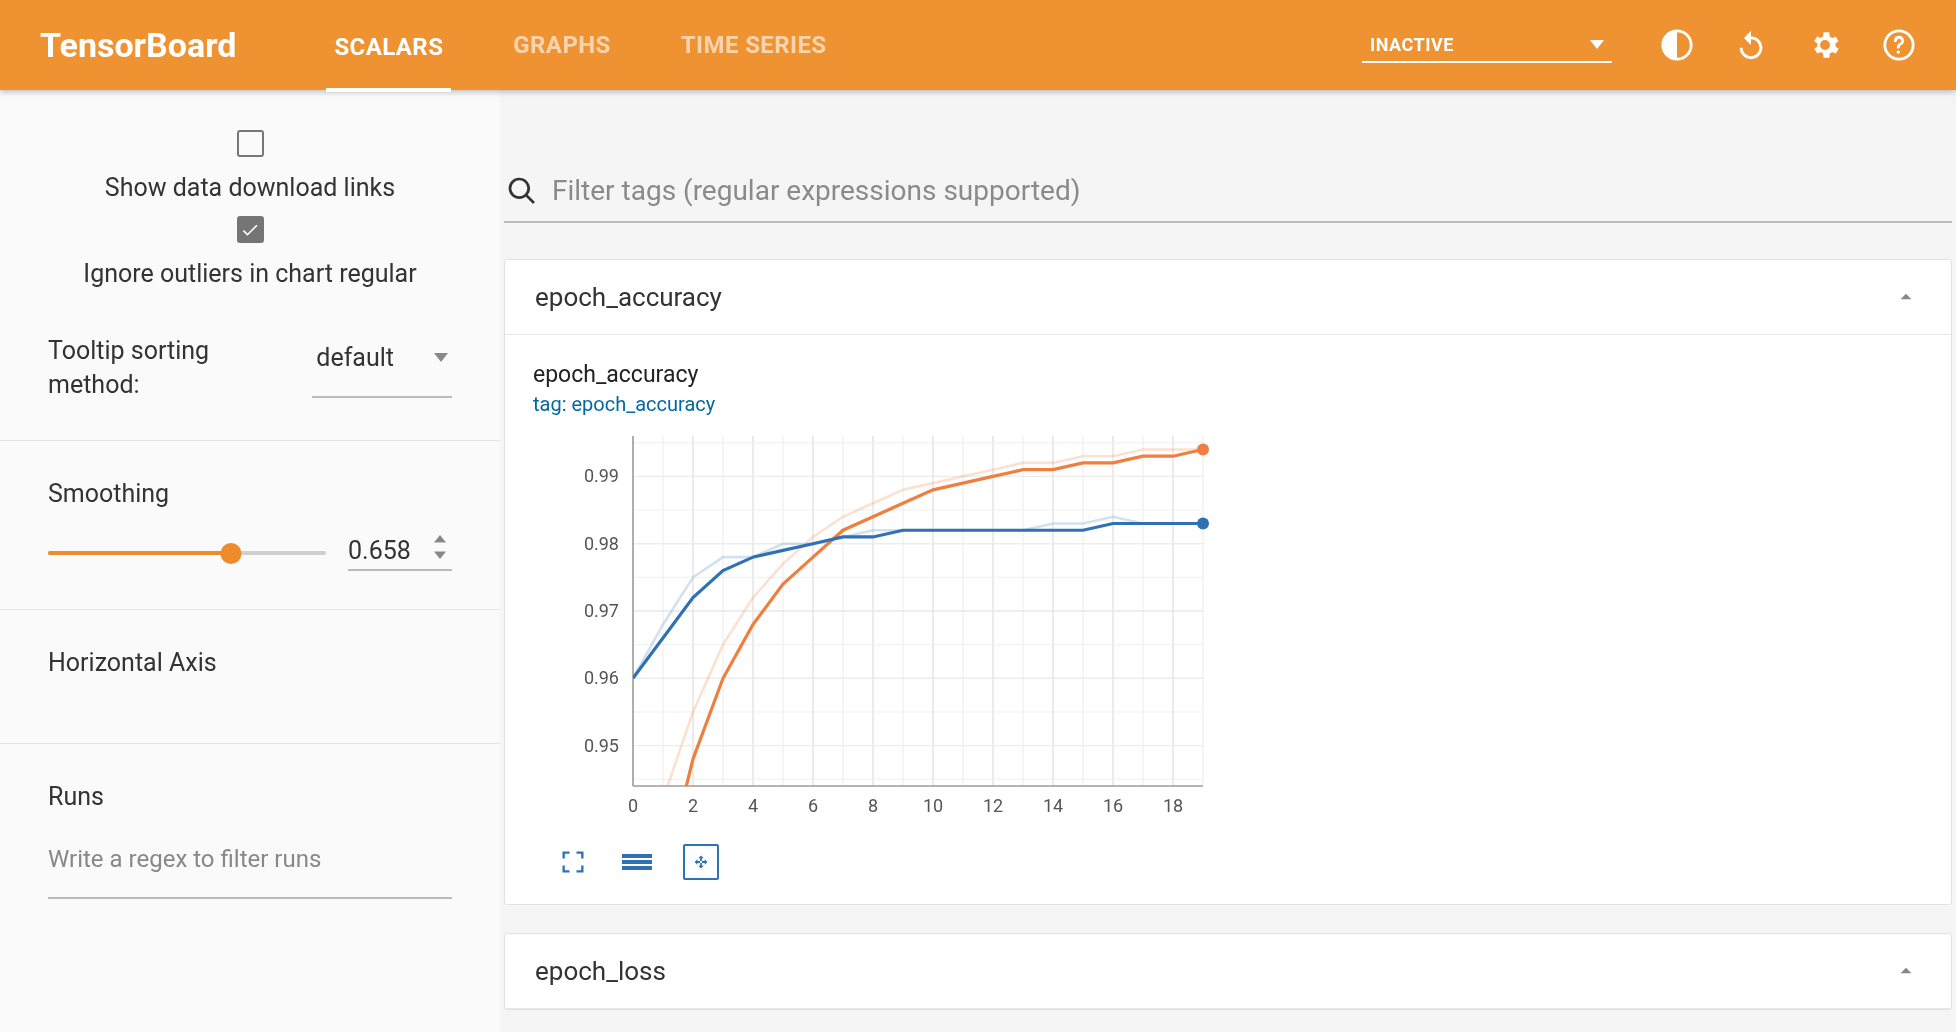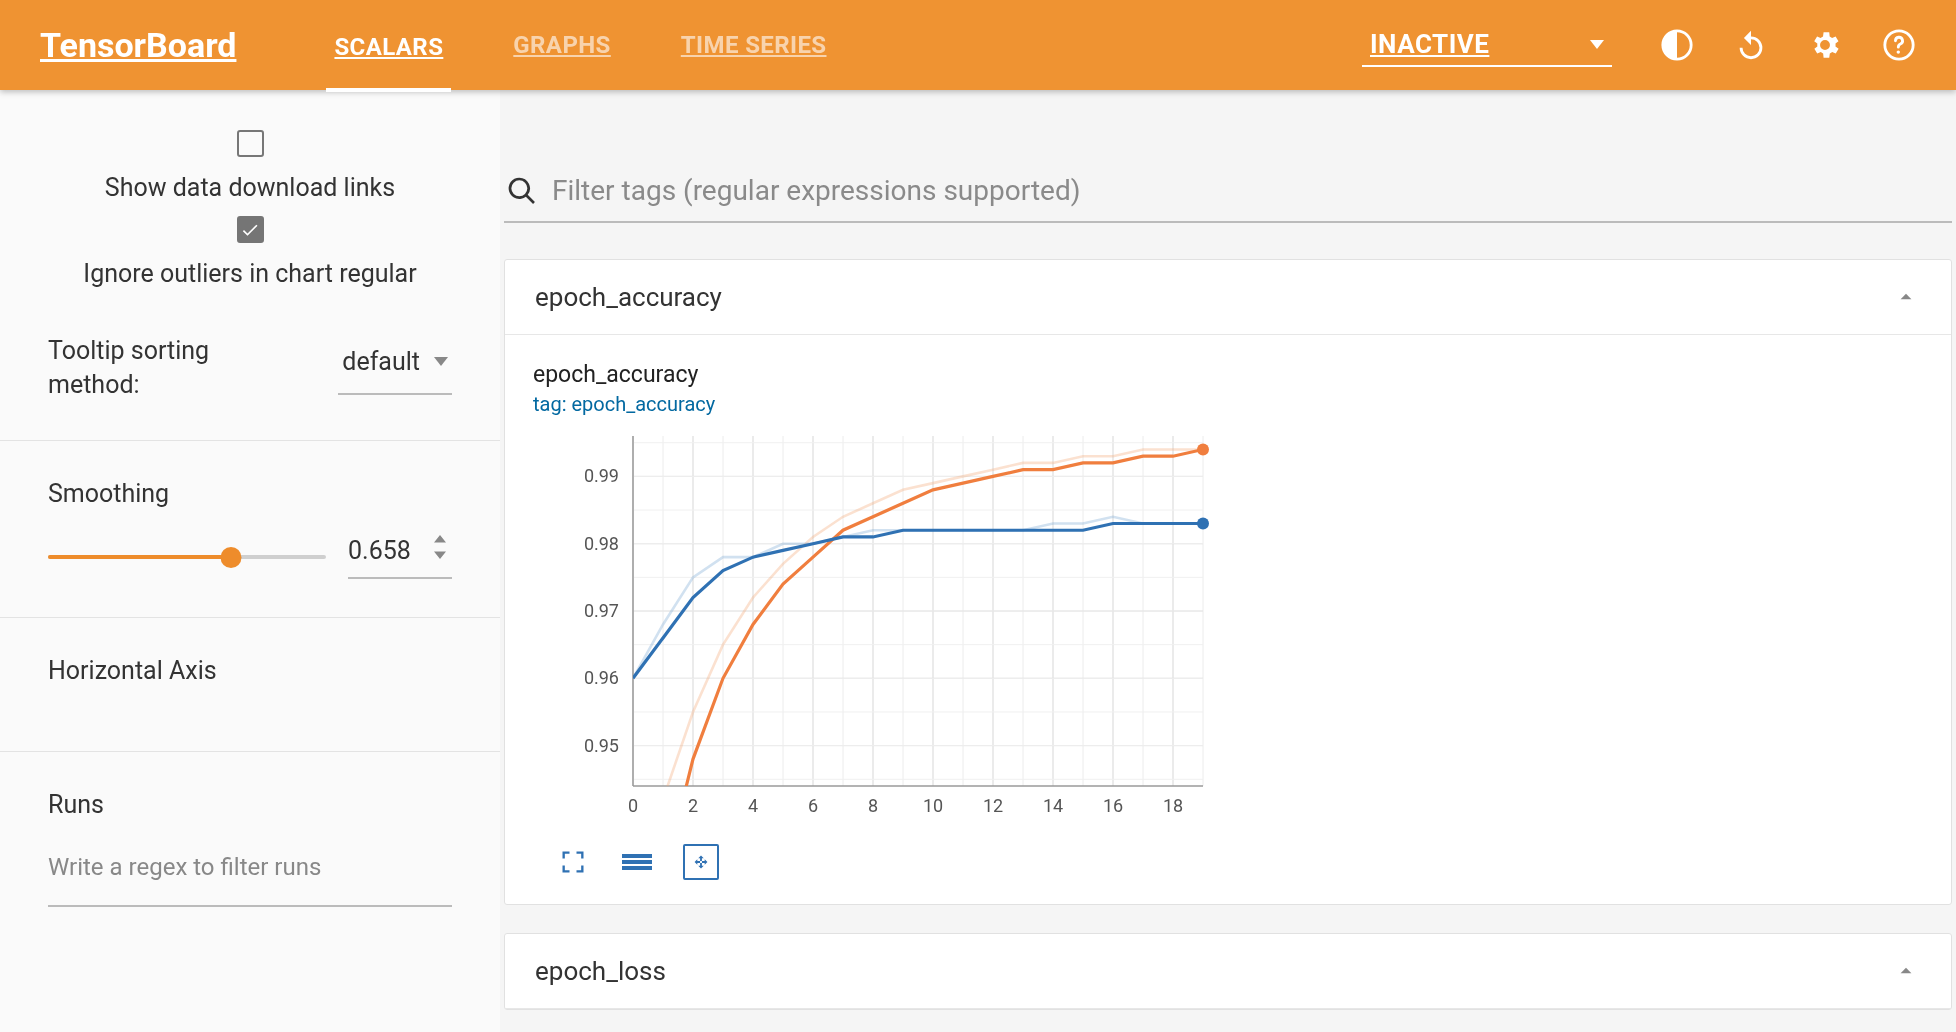--- a/index.html
+++ b/index.html
@@ -1,26 +1,26 @@
 <!DOCTYPE html>
 <html><head>
 <meta charset="utf-8">
 <style>
 * { margin:0; padding:0; box-sizing:border-box; font-family:Roboto,Arial,sans-serif; }
 body { background:#f5f5f5; width:1956px; height:1032px; overflow:hidden; }
 
 
-.header { height:90px; background:#ef9332; display:flex; align-items:center; padding:0 40px; color:#fff; box-shadow:0 2px 6px rgba(0,0,0,.25); position:relative; z-index:10;text-decoration:underline;}
+.header { height:90px; background:#ef9332; display:flex; align-items:center; padding:0 40px; color:#fff; box-shadow:0 2px 6px rgba(0,0,0,.25); position:relative; z-index:10;}
 .logo { font-size:34px; font-weight:700; margin-right:90px; }
 .tabs { display:flex; gap:54px; align-self:stretch; align-items:center; }
 .tab { font-size:24px; font-weight:700; letter-spacing:0.4px; color:#fff; opacity:.6; cursor:pointer; height:100%; display:flex; align-items:center; padding:0 8px; }
 .tab.active { opacity:1; border-bottom:4px solid #fff; margin-bottom:-4px; padding-top:4px;}
 .header .spacer { flex:1; }
 .dropdown { display:flex; align-items:center; gap:34px; border-bottom:2px solid #fff; padding:6px 8px; margin-right:30px; cursor:pointer; min-width:250px; justify-content:space-between;}
-.dropdown span { font-size:26px; font-weight:700; letter-spacing:0.5px; }
+.dropdown span { font-size:18px; font-weight:700; letter-spacing:0.5px; }
 .caret-down { width:0; height:0; border-left:7px solid transparent; border-right:7px solid transparent; border-top:9px solid #fff;}
 .upload-btn { border:2px solid #fff; border-radius:6px; height:54px; padding:0 30px; display:flex; align-items:center; gap:16px; color:#fff; cursor:pointer; margin-right:24px;}
 .upload-btn span { font-size:25px; font-weight:700; letter-spacing:0.5px;}
 .info-icon-circle { width:30px; height:30px; border:2px solid #fff; border-radius:50%; display:flex; align-items:center; justify-content:center; position:relative;}
 .info-icon-circle::before{content:"";position:absolute;top:5px;width:3px;height:3px;background:#fff;border-radius:50%;}
 .info-icon-circle::after{content:"";position:absolute;top:12px;width:3px;height:10px;background:#fff;border-radius:1px;}
 .hdr-icons { display:flex; align-items:center; gap:40px; margin-left:18px; }
 .hdr-icons svg { width:34px; height:34px; fill:#fff; cursor:pointer; }
 
 
@@ -29,32 +29,32 @@
 .main { flex:1; padding:0 0 0 0; overflow:auto;margin-top:42px;}
 
 
 .cb-row { display:flex; align-items:center; gap:16px; margin-bottom:14px;flex-direction:column; }
 .cb { width:27px; height:27px; border:2.5px solid #777; border-radius:3px; display:flex; align-items:center; justify-content:center; cursor:pointer;}
 .cb.checked { background:#757575; border-color:#757575; }
 .cb.checked svg { width:20px; height:20px; fill:#fff;}
 .cb-row label { font-size:25px; color:#333; white-space:nowrap; overflow:hidden;}
 .side-row { display:flex; align-items:center; justify-content:space-between; margin-top:32px;}
 .side-row .lbl { font-size:25px; color:#333; max-width:230px; line-height:1.35;}
-.select { display:flex; align-items:center; gap:14px; border-bottom:2px solid #bbb; padding:6px 4px 17px; cursor:pointer;}
+.select { display:flex; align-items:center; gap:40px; border-bottom:2px solid #bbb; padding:6px 4px 24px; cursor:pointer;}
 .select span { font-size:25px; color:#333;}
 .caret-grey { width:0; height:0; border-left:7px solid transparent; border-right:7px solid transparent; border-top:9px solid #888;}
 .divider { height:1px; background:#e3e3e3; margin:38px -48px;}
 .section-title { font-size:25px; color:#333; margin-bottom:28px;}
 
 .slider-row { display:flex; align-items:center; gap:22px;}
 .slider { position:relative; flex:1; height:20px; display:flex; align-items:center;}
 .slider .track { height:4px; width:100%; background:#cfcfcf; border-radius:2px; position:relative;}
 .slider .track .fill { position:absolute; left:0; top:0; height:100%; background:#ee8c2b; border-radius:2px;}
 .slider .thumb { position:absolute; width:21px; height:21px; background:#ee8c2b; border-radius:50%; top:-0.5px; transform:translateX(-50%);}
-.num-input { border:none; border-bottom:2px solid #bbb; background:transparent; font-size:25px; color:#333; width:104px; text-align:left; padding-bottom:12px; outline:none;}
+.num-input { border:none; border-bottom:2px solid #bbb; background:transparent; font-size:25px; color:#333; width:104px; text-align:left; padding-bottom:4px; outline:none;}
 .num-wrap { position:relative; display:flex; align-items:center;}
 .num-wrap .stepper-icon { width:20px; height:30px; color:#888; position:absolute; right:2px; top:-4px; pointer-events:none;}
 
 .axis-buttons { display:flex; flex-wrap:wrap; gap:24px 32px; margin-top:4px;}
 .axis-btn { padding:16px 24px; font-size:21px; font-weight:600; color:#666; border-radius:4px; cursor:pointer; letter-spacing:0.5px;}
 .axis-btn.active { background:#6f6f6f; color:#fff;}
 
 .runs-input { border:none; border-bottom:2px solid #bbb; width:100%; font-size:24px; color:#666; padding:6px 0 24px; background:transparent; outline:none;}
 .runs-input::placeholder { color:#888;}
 

